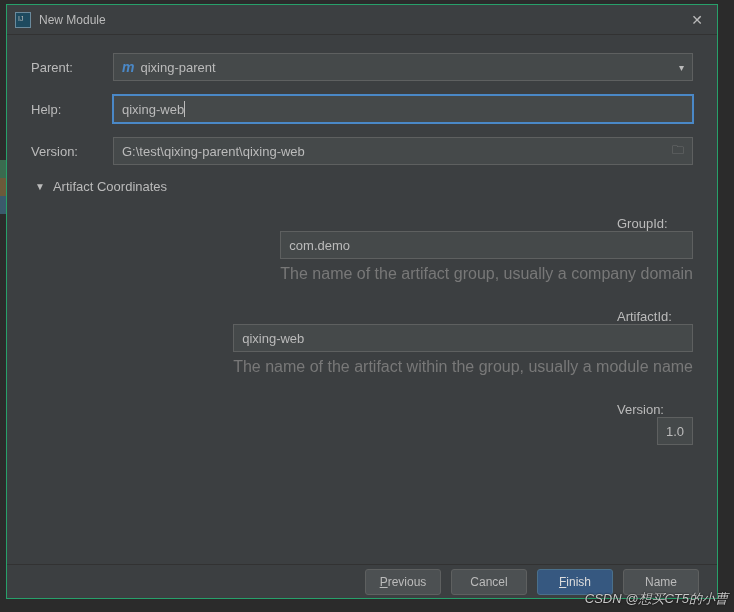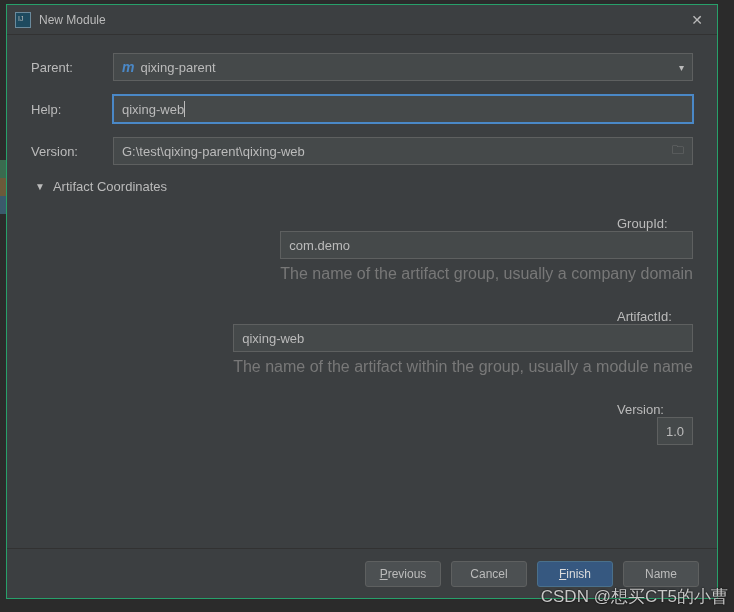--- a/index.html
+++ b/index.html
@@ -19,25 +19,25 @@
     .chevron { position: absolute; right: 8px; color: #bbbbbb; font-size: 10px; }
     .folder-icon { position: absolute; right: 8px; color: #888; font-size: 12px; }
     .cursor { display: inline-block; width: 1px; height: 16px; background: #bbbbbb; vertical-align: middle; }
     .section-header { display: flex; align-items: center; margin: 12px 0 16px 4px; color: #bbbbbb; cursor: pointer; }
     .triangle { font-size: 10px; margin-right: 8px; color: #bbbbbb; }
     .artifact-group { padding-left: 18px; }
     .artifact-row { display: flex; align-items: flex-end; margin-bottom: 6px; flex-direction: column; }
     .artifact-lbl { width: 76px; padding-top: 6px; color: #bbbbbb; }
     .artifact-col { flex: 1; }
     .hint { color: #787878; font-size: 16px; margin-top: 6px; margin-bottom: 14px; }
-    .button-bar { height: 50px; border-top: 1px solid #323232; display: flex; align-items: center; justify-content: flex-end; padding: 0 18px; gap: 10px; }
+    .button-bar { height: 34px; border-top: 1px solid #323232; display: flex; align-items: center; justify-content: flex-end; padding: 0 18px; gap: 10px; }
     .btn { height: 26px; min-width: 76px; background: #4c5052; border: 1px solid #5e6060; color: #bbbbbb; font-size: 12px; cursor: pointer; border-radius: 3px; }
     .btn.primary { background: #365880; border: 1px solid #4a708b; color: #dcdcdc; }
     .btn .u { text-decoration: underline; }
-    .watermark { position: absolute; bottom: 4px; right: 6px; color: #c8c8c8; font-size: 17px; text-shadow: 0 0 2px #000; }
+    .watermark { position: absolute; bottom: 4px; right: 6px; color: #c8c8c8; font-size: 13px; text-shadow: 0 0 2px #000; font-style: italic; }
     .gutter { position: absolute; left: 0; top: 0; width: 6px; height: 612px; background: #2b2b2b; }
     .gutter-colors { position: absolute; left: 0; top: 160px; width: 6px; }
     .gc { height: 18px; width: 6px; }
   </style>
 </head>
 <body>
 
 <div class="gutter">
   <div class="gutter-colors">
     <div class="gc" style="background:#3a6b4f"></div>

